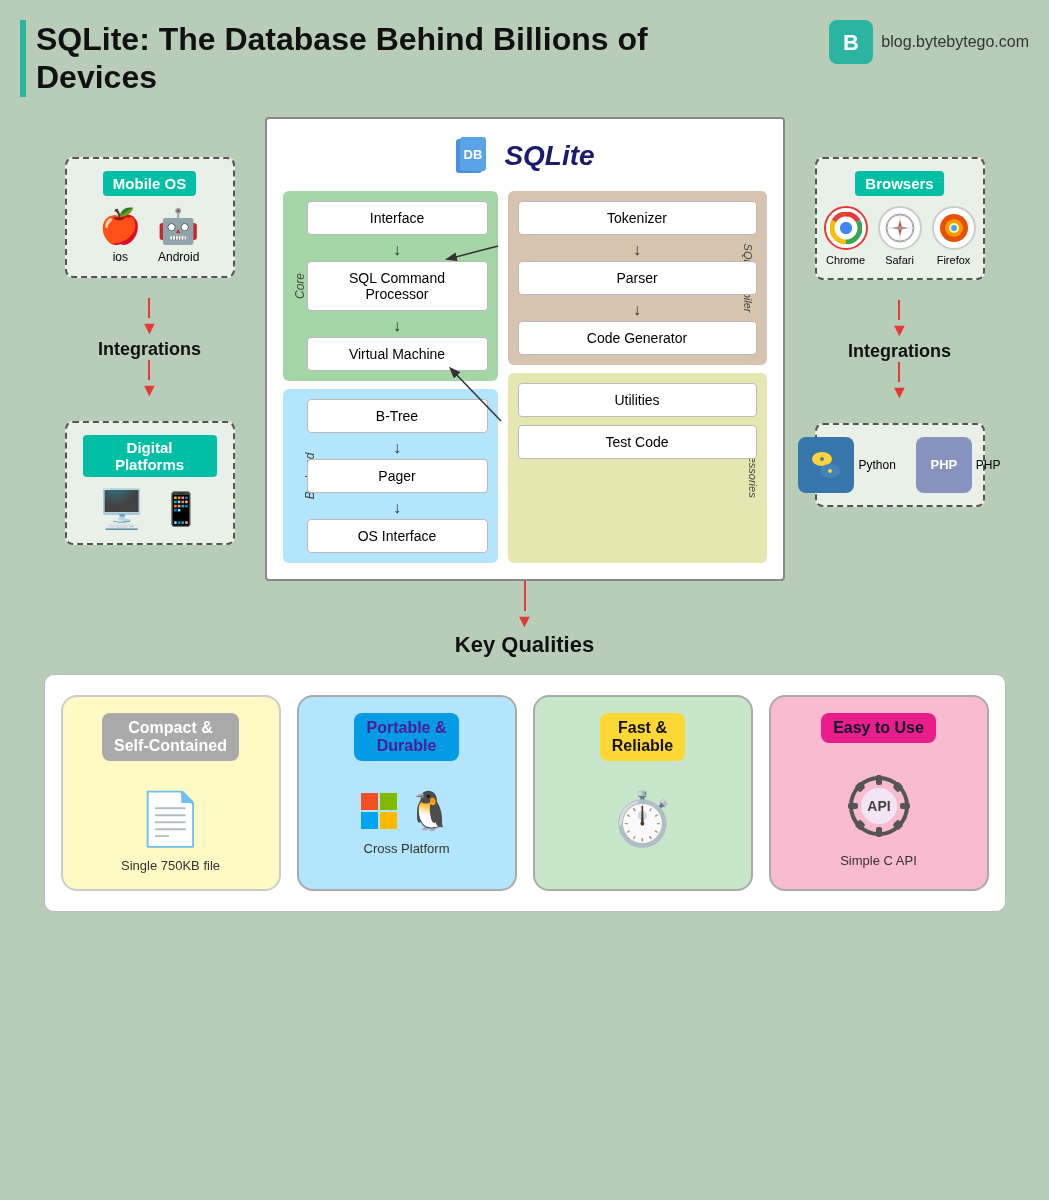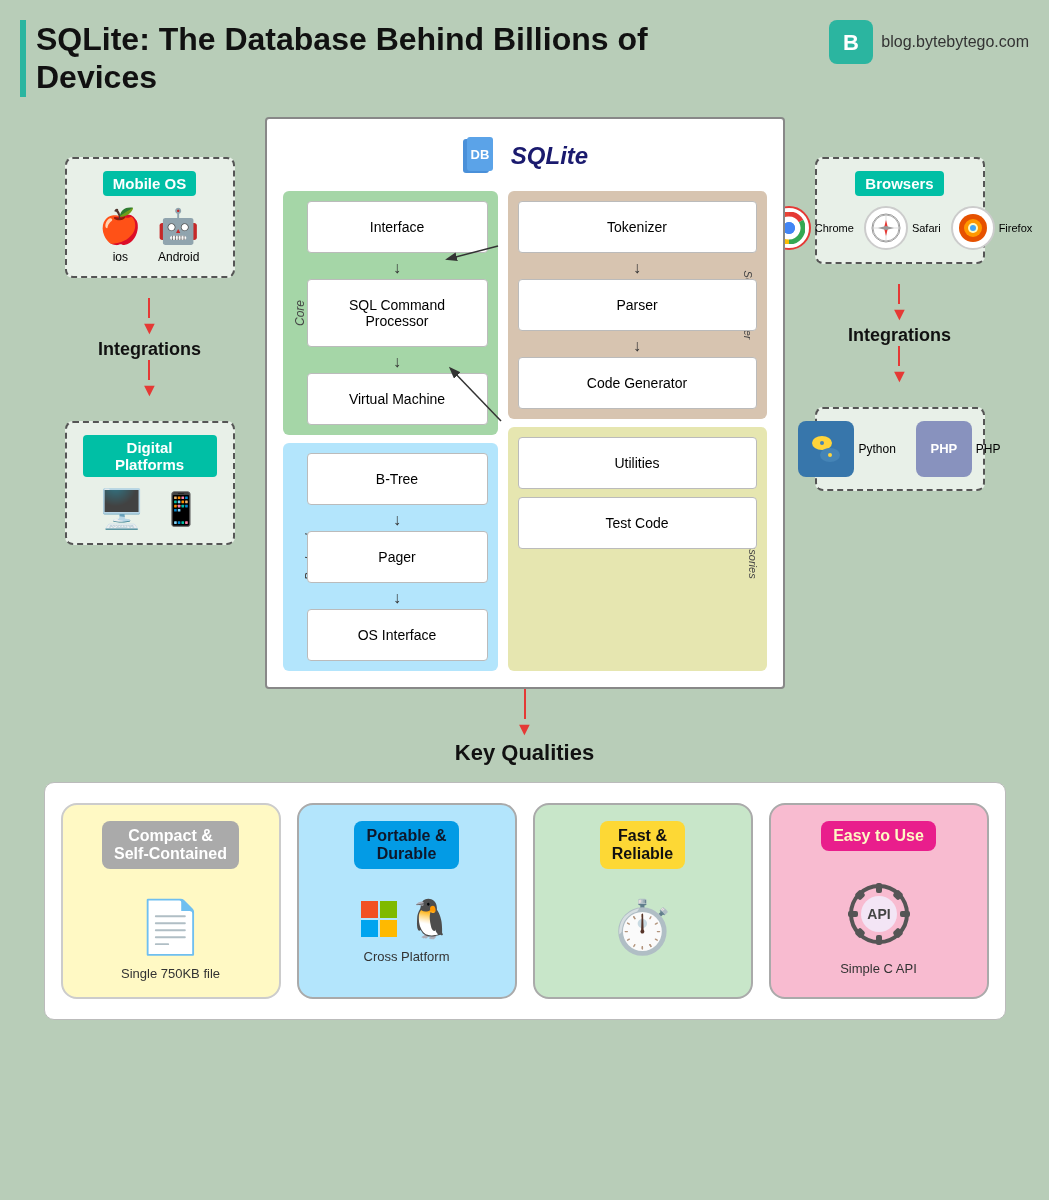--- a/index.html
+++ b/index.html
@@ -118,29 +118,29 @@
       position: relative;
     }
     .sqlite-header {
       display: flex;
       align-items: center;
       justify-content: center;
       gap: 8px;
       margin-bottom: 14px;
     }
     .sqlite-title {
-      font-size: 24px;
+      font-size: 28px;
       color: #1a1a6e;
       font-style: italic;
     }
     .flow-box {
       background: white;
       border: 1px solid #bbb;
       border-radius: 4px;
-      padding: 17px 10px;
+      padding: 8px 10px;
       text-align: center;
       font-size: 14px;
       margin-bottom: 6px;
       position: relative;
     }
     .flow-box:last-child { margin-bottom: 0; }
     .arrow-down {
       text-align: center;
       color: #333;
       font-size: 16px;
@@ -177,33 +177,34 @@
       font-size: 13px;
       color: #333;
       margin-top: 8px;
     }
     .card-yellow { background: #fff9c4; border-color: #ccc; }
     .card-blue { background: #b3e5fc; border-color: #aaa; }
     .card-green { background: #c8e6c9; border-color: #aaa; }
     .card-pink { background: #f8bbd0; border-color: #aaa; }
 
     .title-badge-gray { background: #aaa; color: white; }
-    .title-badge-blue { background: #039be5; color: #0f172a; }
+    .title-badge-blue { background: #039be5; color: #4c1d95; }
     .title-badge-yellow { background: #fdd835; color: #111; }
-    .title-badge-pink { background: #e91e8c; color: #fef9c3; }
+    .title-badge-pink { background: #e91e8c; color: #0f172a; }
 
     
     .browser-icons {
       display: flex;
       gap: 10px;
       justify-content: center;
       align-items: center;
     }
     .browser-item {
       display: flex;
+      flex-direction: column;
       align-items: center;
       font-size: 11px;
       gap: 4px;
     }
     .browser-circle {
       width: 44px;
       height: 44px;
       border-radius: 50%;
       display: flex;
       align-items: center;

